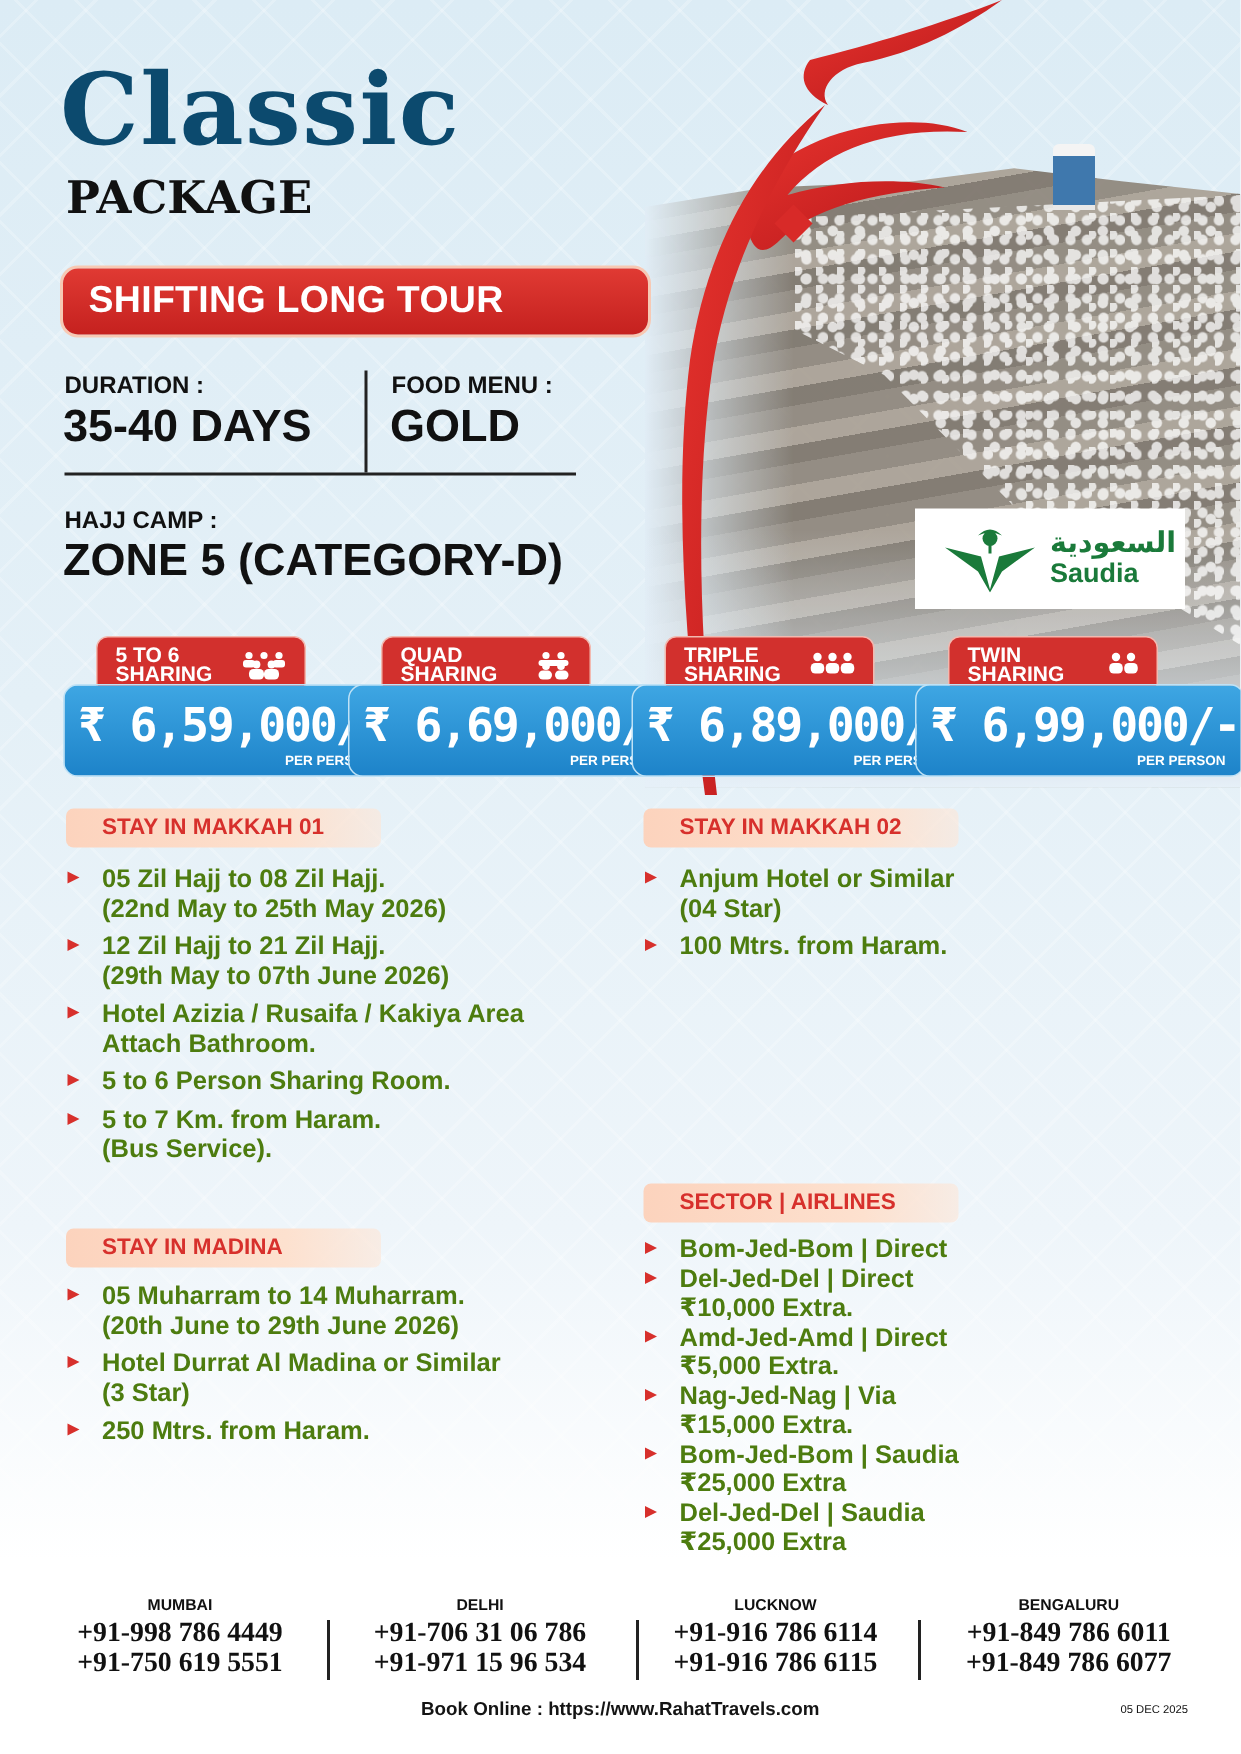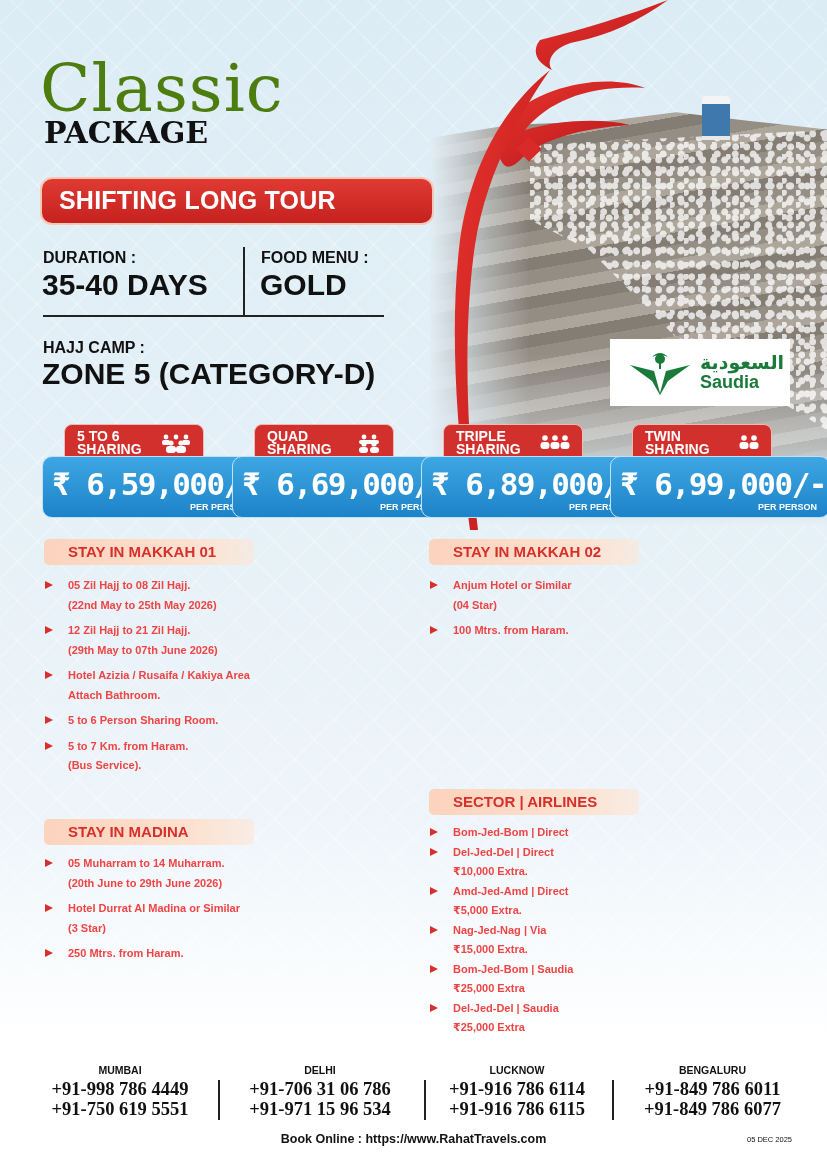--- a/index.html
+++ b/index.html
@@ -41,23 +41,23 @@
   }
   .tower {
     position: absolute; left: 702px; top: 96px; width: 28px; height: 44px;
     background: linear-gradient(180deg, #f4f4f4 0 18%, #3f78ad 18% 92%, #e8e8e8 92%);
     border-radius: 4px 4px 0 0;
   }
   .swoosh { position: absolute; left: 440px; top: 0; width: 250px; height: 530px; }
 
   
   .title-classic {
-    position: absolute; left: 40px; top: 56px;
-    font-family: "DejaVu Serif", serif; font-weight: normal; font-size: 66px;
-    color: #4d7c0f; letter-spacing: 1px; line-height: 1;
+    position: absolute; left: 40px; top: 40px;
+    font-family: "DejaVu Serif", serif; font-weight: bold; font-size: 66px;
+    color: #0c4a6e; letter-spacing: 1px; line-height: 1;
   }
   .title-package {
     position: absolute; left: 44px; top: 118px;
     font-family: "DejaVu Serif", serif; font-weight: bold; font-size: 30px;
     color: #111; letter-spacing: 0; line-height: 1;
   }
   .tour-banner {
     position: absolute; left: 42px; top: 179px; width: 390px; height: 44px;
     background: linear-gradient(180deg, #e03a33 0%, #c5211f 100%);
     border-radius: 10px;
@@ -104,22 +104,22 @@
 
   
   .sec-head {
     position: absolute; height: 26px; width: 210px;
     background: linear-gradient(90deg, #fcd3bd 0%, #fde1cf 70%, rgba(253,230,215,0.6) 100%);
     border-radius: 5px; color: #d7302c; font-weight: bold; font-size: 15px;
     padding: 4px 0 0 24px;
   }
   ul.blist { position: absolute; list-style: none; }
   ul.blist li {
-    position: relative; padding-left: 25px; font-weight: bold; font-size: 11px; line-height: 19.5px;
-    color: #ef4444; margin-bottom: 6px;
+    position: relative; padding-left: 25px; font-weight: bold; font-size: 17px; line-height: 19.5px;
+    color: #4d7c0f; margin-bottom: 6px;
   }
   ul.blist li::before {
     content: ""; position: absolute; left: 2px; top: 5px;
     border-left: 8px solid #d7302c; border-top: 4.5px solid transparent; border-bottom: 4.5px solid transparent;
   }
   ul.tight li { margin-bottom: 0; }
 
   
   .contact { position: absolute; top: 1064px; text-align: center; }
   .city { font-size: 10.5px; font-weight: bold; margin-bottom: 3px; color: #111; }

